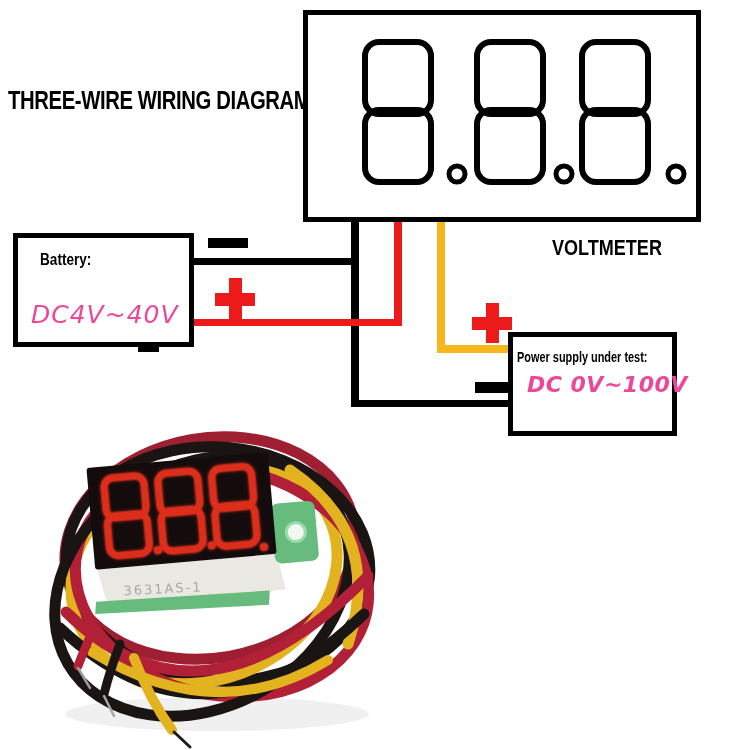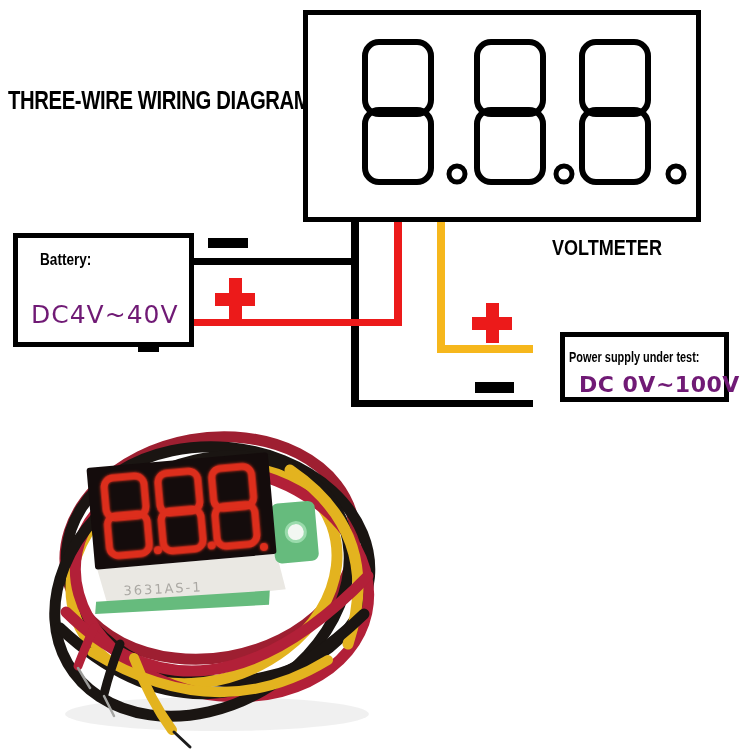--- a/index.html
+++ b/index.html
@@ -22,22 +22,22 @@
   .wire { position:absolute; }
   .wire.black  { background:var(--diagram-black,#000); }
   .wire.red    { background:var(--diagram-red,#ec1a1a); }
   .wire.yellow { background:var(--diagram-yellow,#f6b71c); }
   
   .minus { position:absolute; background:#000; }
   .plus  { position:absolute; }
   .plus .ph, .plus .pv { position:absolute; background:var(--diagram-red,#ec1a1a); }
   
   .val {
-    position:absolute; color:#701a75; white-space:nowrap;
-    font-family:"DejaVu Sans", sans-serif; line-height:1;
+    position:absolute; color:#ec4899; white-space:nowrap;
+    font-family:"DejaVu Sans", sans-serif; line-height:1;font-style:italic;
   }
   
   .photo { position:absolute; left:32px; top:416px; }
   .w-dkred  { stroke:var(--photo-wire-dark-red,#9e1f31); }
   .w-red    { stroke:var(--photo-wire-red,#b22038); }
   .w-yellow { stroke:var(--photo-wire-yellow,#e3b31f); }
   .w-black  { stroke:var(--photo-wire-black,#1a1512); }
   .seg      { stroke:var(--photo-digit-red,#dd2d1c); }
   .segdot   { fill:var(--photo-digit-red,#dd2d1c); }
   .pcb      { fill:var(--photo-pcb-green,#66bb7d); }
@@ -96,21 +96,21 @@
     <span class="pv" style="left:14px; top:0; width:13px; height:42px;"></span>
   </div>
 
   <div class="minus" style="left:138px; top:345px; width:21px; height:7px;"></div>
 
   <div class="plus" style="left:472px; top:303px; width:40px; height:40px;">
     <span class="ph" style="left:0; top:14px; width:40px; height:13px;"></span>
     <span class="pv" style="left:14px; top:0; width:13px; height:40px;"></span>
   </div>
   <div class="minus" style="left:475px; top:382px; width:39px; height:11px;"></div>
-  <div class="box thin" style="left:560px; top:332px; width:169px; height:70px;">
+  <div class="box thin" style="left:508px; top:332px; width:169px; height:104px;">
     <div class="cond" style="left:4px; top:13px; font-size:14px; transform:scaleX(0.78);">Power supply under test:</div>
     <div class="val" style="left:14px; top:37px; font-size:22px; font-weight:bold; letter-spacing:0.5px;">DC 0V~100V</div>
   </div>
 
   <svg class="photo" width="368" height="334" viewBox="0 0 368 334">
     <defs>
       <filter id="glow" x="-30%" y="-30%" width="160%" height="160%">
         <feGaussianBlur stdDeviation="1.4" result="b"></feGaussianBlur>
         <feMerge>
             <feMergeNode in="b"></feMergeNode>

